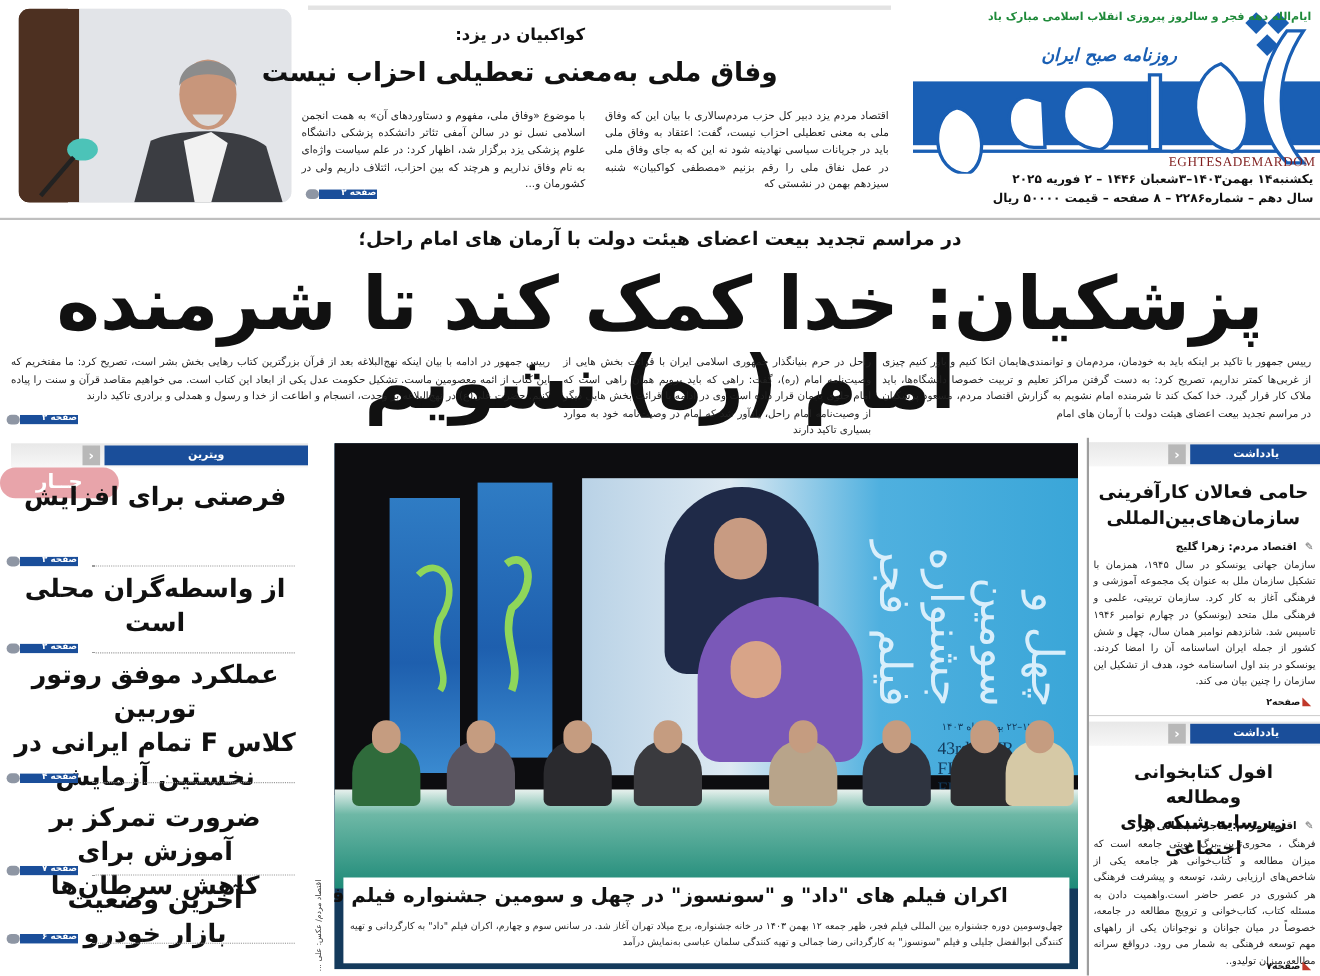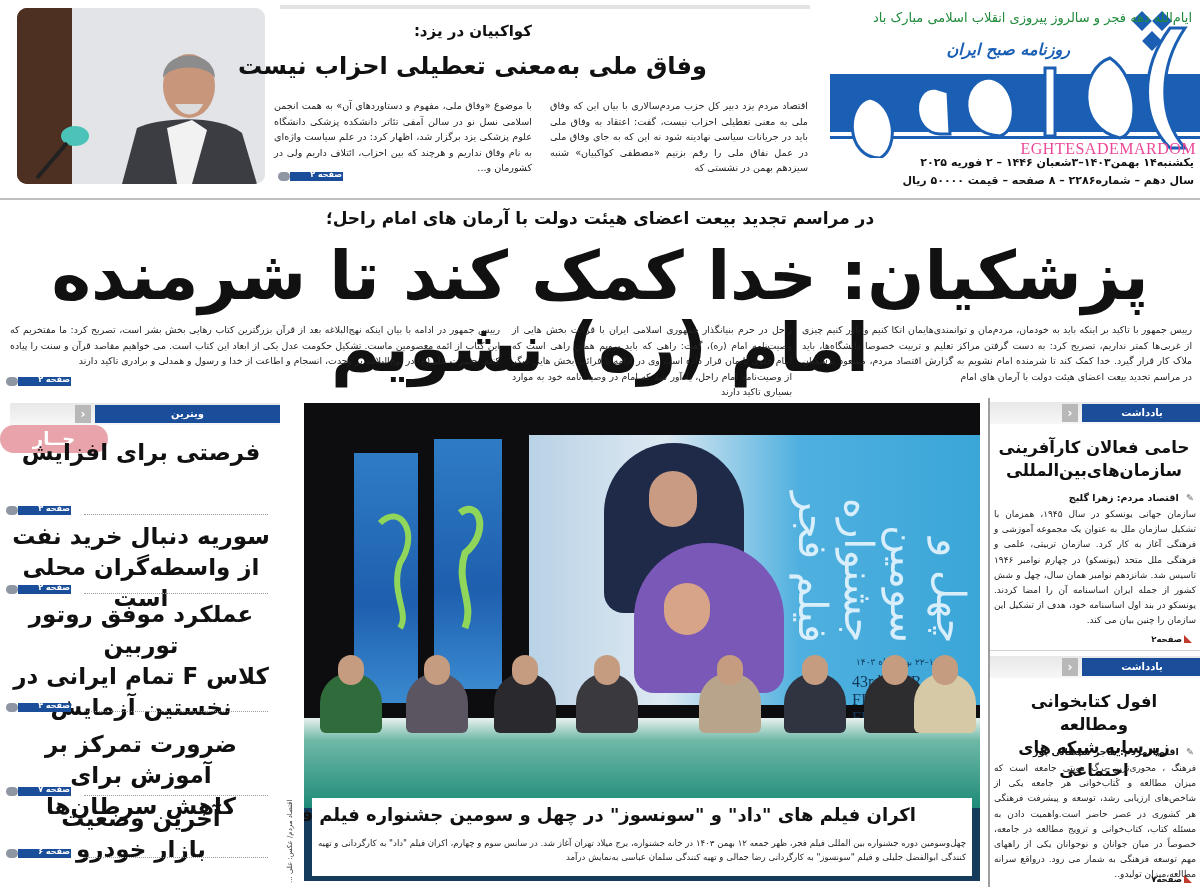--- a/index.html
+++ b/index.html
@@ -4,28 +4,28 @@
 <style>
   * { box-sizing: border-box; margin: 0; padding: 0; }
   html, body { width: 1200px; height: 887px; background: #ffffff; overflow: hidden; }
   body { font-family: "DejaVu Sans", sans-serif; color: #111; position: relative; direction: rtl; }
 
   .abs { position: absolute; }
 
   
   .masthead { left: 820px; top: 0; width: 380px; height: 200px; }
   .mast-tagline { position: absolute; right: 8px; top: 10px; width: 370px; text-align: right;
-    font-size: 13px; font-weight: normal; color: #1f8a3a; white-space: nowrap; }
+    font-size: 10px; font-weight: bold; color: #1f8a3a; white-space: nowrap; }
   .mast-band { position: absolute; left: 10px; top: 74px; width: 370px; height: 58px; background: #1a5fb4; }
   .mast-band2 { position: absolute; left: 10px; top: 136px; width: 370px; height: 3px; background: #1a5fb4; }
   .mast-logo { position: absolute; left: 20px; top: 8px; width: 360px; height: 150px; }
   .mast-sub { position: absolute; right: 130px; top: 40px; font-family: "DejaVu Serif", serif; font-style: italic;
     font-size: 16px; color: #1a5fb4; font-weight: bold; }
-  .mast-latin { position: absolute; right: 4px; top: 140px; font-family: "Liberation Serif", serif; font-size: 16px;
-    color: #ec4899; letter-spacing: 0.5px; direction: ltr; }
+  .mast-latin { position: absolute; right: 4px; top: 140px; font-family: "Liberation Serif", serif; font-size: 12px;
+    color: #7f1d1d; letter-spacing: 0.5px; direction: ltr; }
   .mast-date { position: absolute; right: 6px; top: 156px; font-size: 11px; font-weight: bold; color: #111; white-space: nowrap; }
   .mast-issue { position: absolute; right: 6px; top: 174px; font-size: 11px; font-weight: bold; color: #111; white-space: nowrap; }
 
   
   .top-photo { left: 17px; top: 8px; width: 248px; height: 176px; border-radius: 10px; overflow: hidden;
     background: linear-gradient(90deg, #4a2e20 0%, #5b3a28 18%, #d8dadf 18%, #e6e7ea 100%); }
   .top-story { left: 272px; top: 10px; width: 540px; height: 180px; }
   .top-kicker { position: absolute; right: 280px; top: 12px; font-size: 15px; font-weight: bold; }
   .top-headline { position: absolute; right: 105px; top: 42px; font-size: 24px; font-weight: bold; white-space: nowrap; }
   .top-col { position: absolute; top: 88px; width: 258px; font-size: 9.6px; line-height: 15.5px; text-align: justify; color: #222; }
@@ -174,21 +174,20 @@
     <div>فرصتی برای افزایش</div>
   </div>
   <div class="page-ref" style="left:-6px; top:101px;">
     <span class="dot"></span>
     <span class="bar"></span>
     <span class="lbl">صفحه ۳</span>
     <span class="line" style="width:184px;"></span>
   </div>
 
   <div class="brief" style="top:118px;">
-    <div>سوریه دنبال خرید نفت</div>
     <div>از واسطه‌گران محلی است</div>
   </div>
   <div class="page-ref" style="left:-6px; top:180px;">
     <span class="dot"></span>
     <span class="bar"></span>
     <span class="lbl">صفحه ۲</span>
     <span class="line" style="width:184px;"></span>
   </div>
 
   <div class="brief" style="top:196px;">

